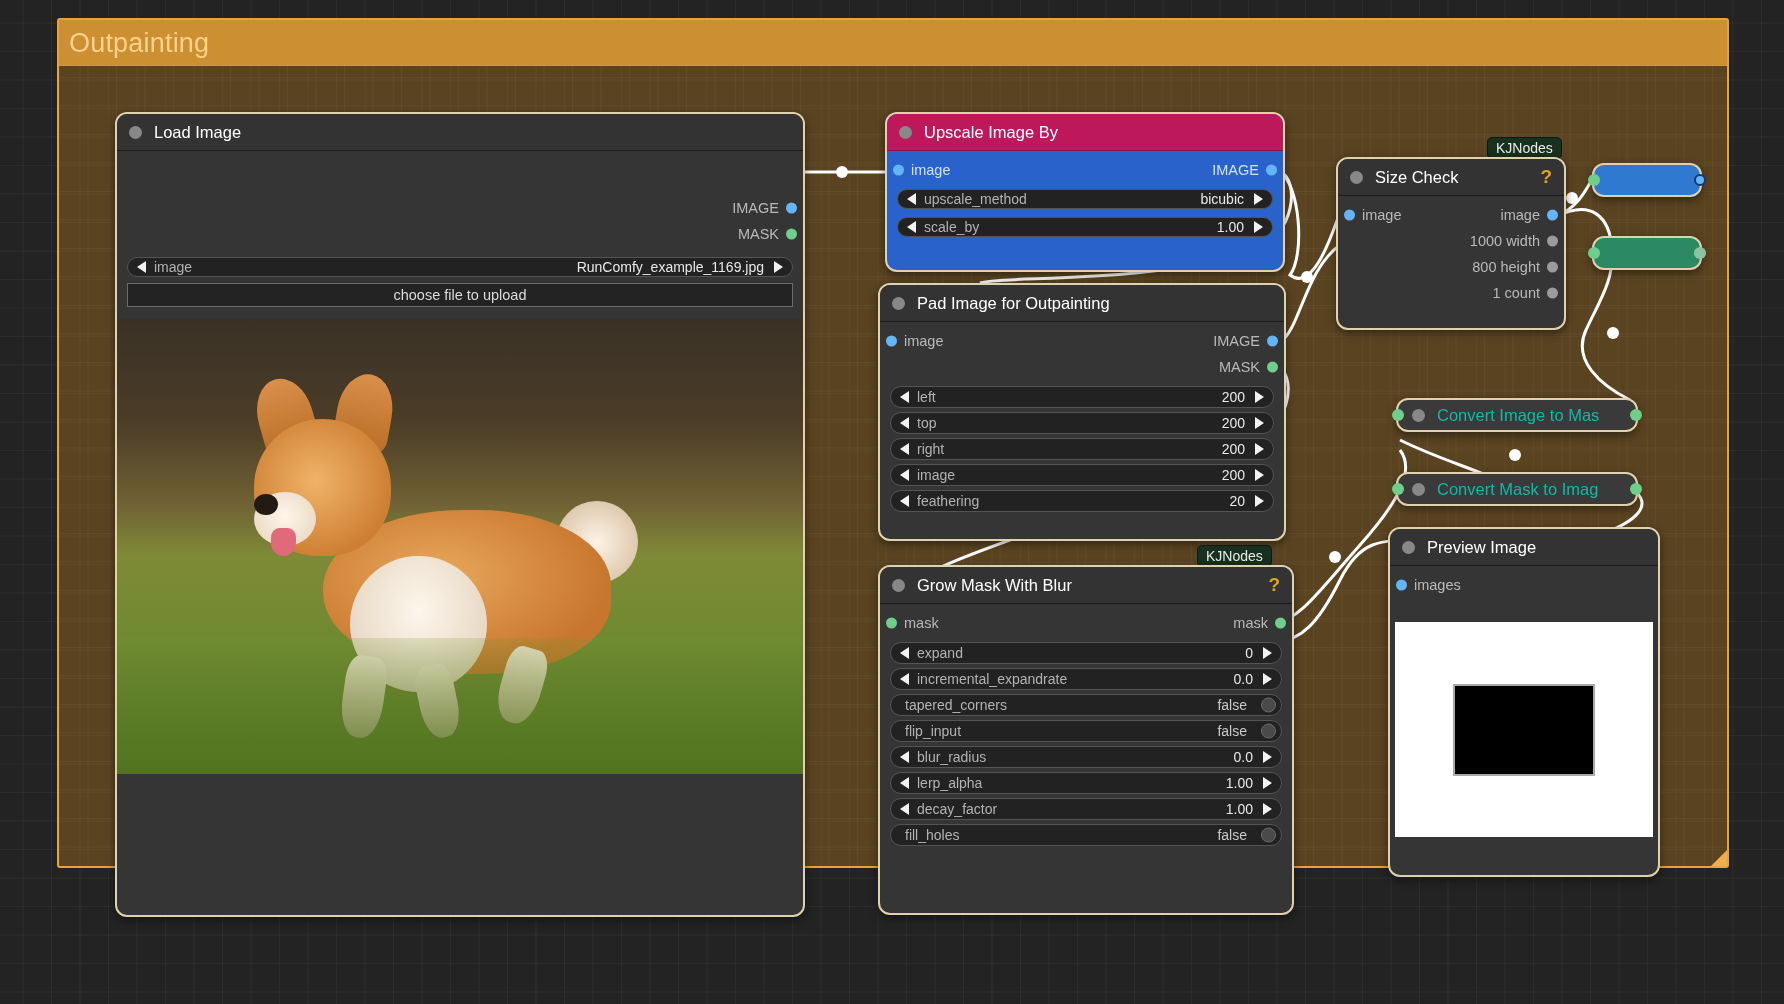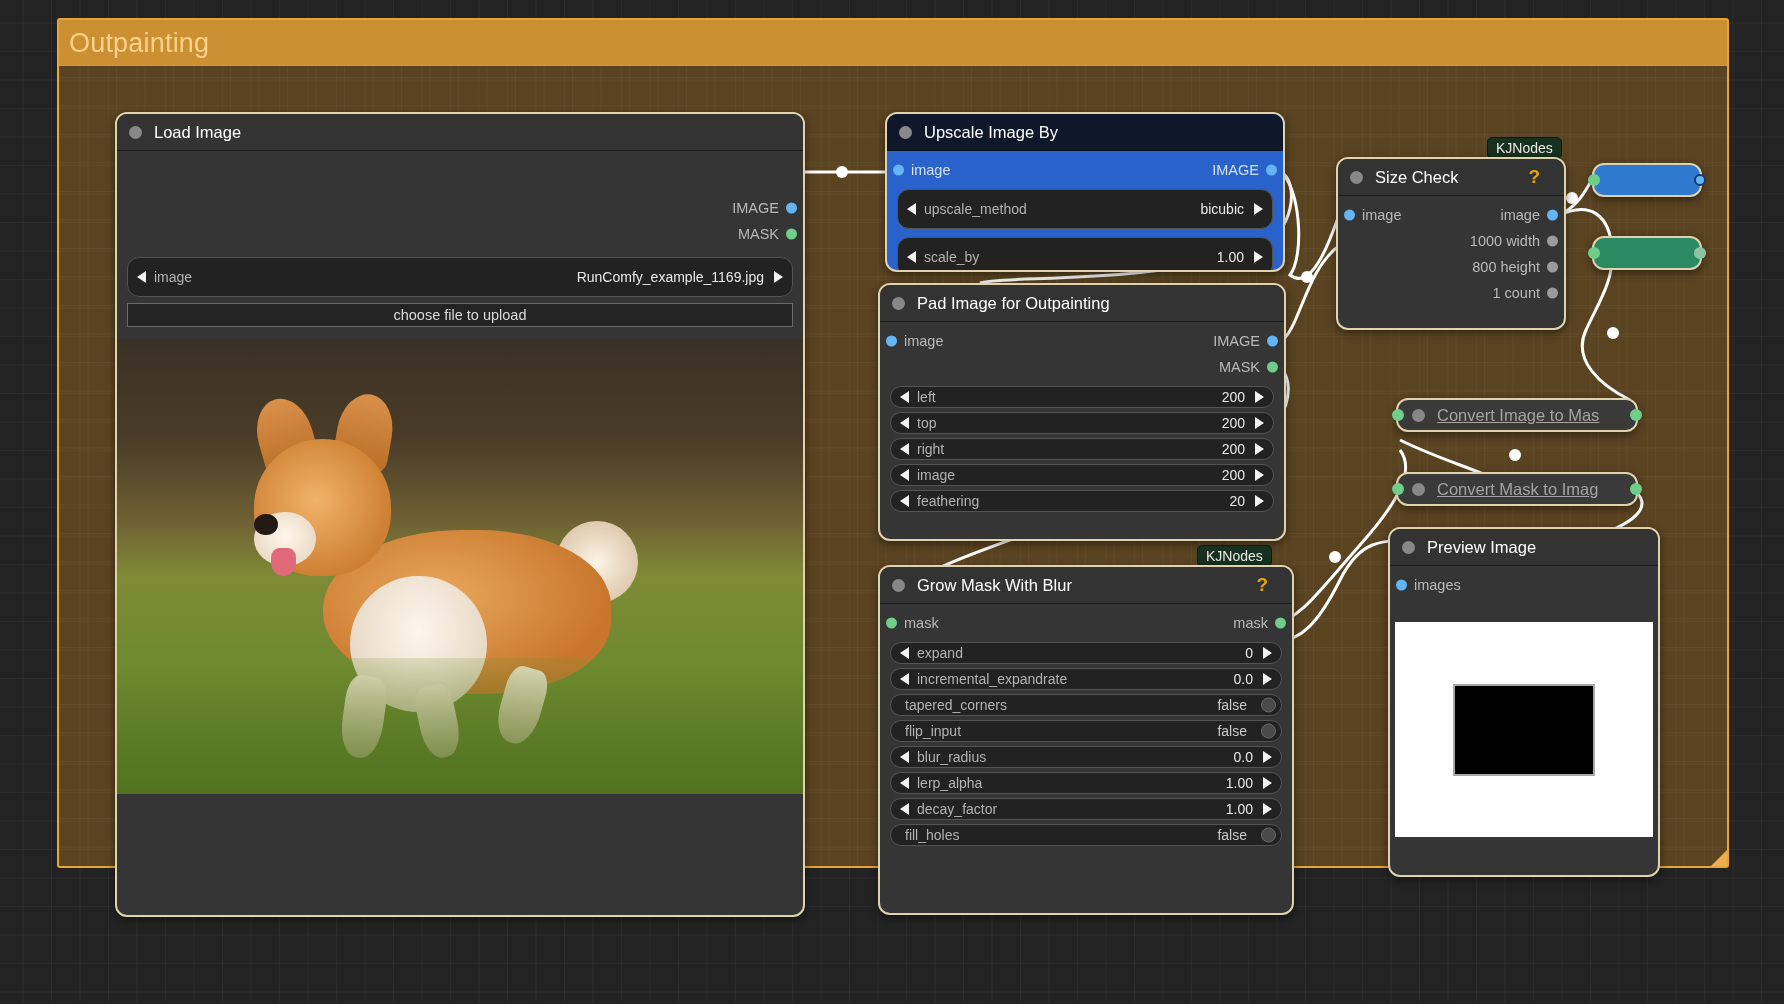--- a/index.html
+++ b/index.html
@@ -51,25 +51,25 @@
     border: 2px solid #e0d2ad;
     border-radius: 12px;
     box-shadow: 0 3px 10px rgba(0,0,0,0.45);
     color: #dcdcdc;
     overflow: hidden;
   }
   .node.blue { background:#2a62cb; border-color:#e0d2ad; }
   .node-header {
     height: 37px;
     display:flex; align-items:center;
-    padding: 0 24px 0 12px;
+    padding: 0 12px 0 12px;
     border-bottom: 1px solid rgba(0,0,0,0.45);
     background: #333333;
   }
-  .node.blue .node-header { background:#0f172a; border-bottom-color: rgba(0,0,0,0.25); }
+  .node.blue .node-header { background:#be185d; border-bottom-color: rgba(0,0,0,0.25); }
   .dot-collapse {
     width: 13px; height: 13px; border-radius: 50%;
     background: #888888; margin-right: 12px; flex: 0 0 auto;
   }
   .node-title { font-size: 16.5px; color: #ffffff; white-space: nowrap; }
   .node-help {
     margin-left: auto; color:#e3a31c; font-size: 19px; font-weight: bold;
   }
   .node-body { position: relative; padding: 0; }
 
@@ -108,21 +108,21 @@
     position:absolute; width:0; height:0;
     top:50%; transform: translateY(-50%);
   }
   .arrow-l { left: 9px; border-top:6px solid transparent; border-bottom:6px solid transparent; border-right:9px solid #f2f2f2; }
   .arrow-r { right: 9px; border-top:6px solid transparent; border-bottom:6px solid transparent; border-left:9px solid #f2f2f2; }
   .toggle-knob {
     position:absolute; right: 5px; top:50%; transform:translateY(-50%);
     width:15px; height:15px; border-radius:50%;
     background:#4a4a4a; border:1px solid #6a6a6a;
   }
-  .combo-widget { height:40px; border-radius:12px; }
+  .combo-widget { height:20px; border-radius:12px; }
 
   
   .upload-btn {
     margin: 4px 10px 0 10px;
     height: 24px; line-height: 22px; text-align:center;
     background:#232323; border:1px solid #6b6b6b;
     font-size: 14.5px; color:#dcdcdc;
   }
 
   
@@ -134,21 +134,21 @@
     height: 34px;
     border: 2px solid #e0d2ad;
     border-radius: 12px;
     background:#3a3a3a;
     display:flex; align-items:center;
     padding: 0 14px;
     box-shadow: 0 3px 10px rgba(0,0,0,0.45);
   }
   .collapsed.blue { background:#2f79d0; }
   .collapsed.green{ background:#2b8a63; }
-  .collapsed .ctitle { font-size:16.5px; color:#a3a3a3; white-space:nowrap;text-decoration:underline; }
+  .collapsed .ctitle { font-size:16.5px; color:#14b8a6; white-space:nowrap; }
   .cdot-l, .cdot-r {
     position:absolute; width:12px; height:12px; border-radius:50%;
     top:50%; transform:translateY(-50%);
   }
   .cdot-l { left:-6px; }
   .cdot-r { right:-6px; }
 
   
   .badge {
     position:absolute;

